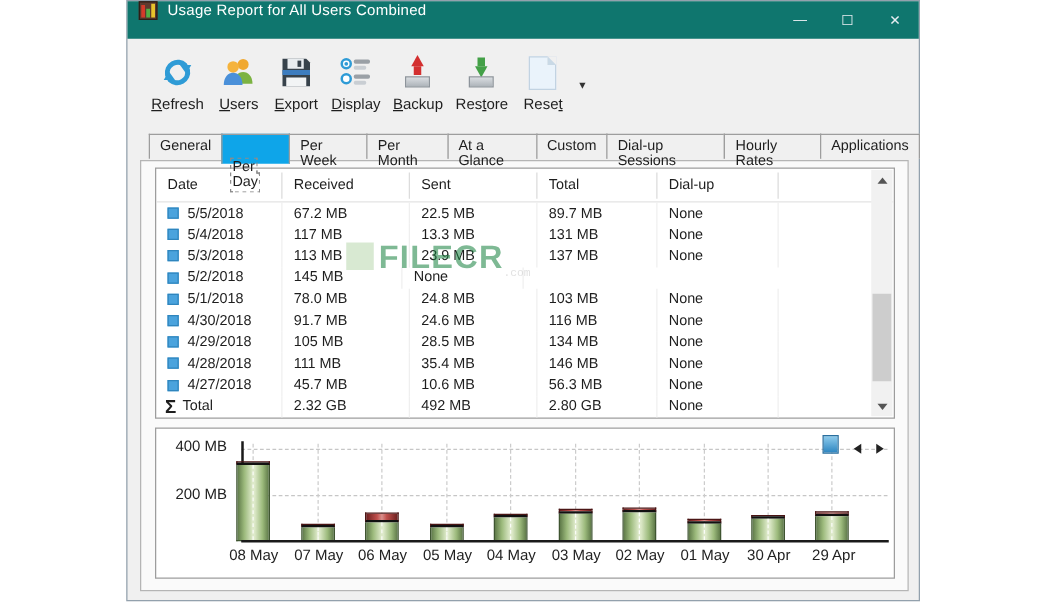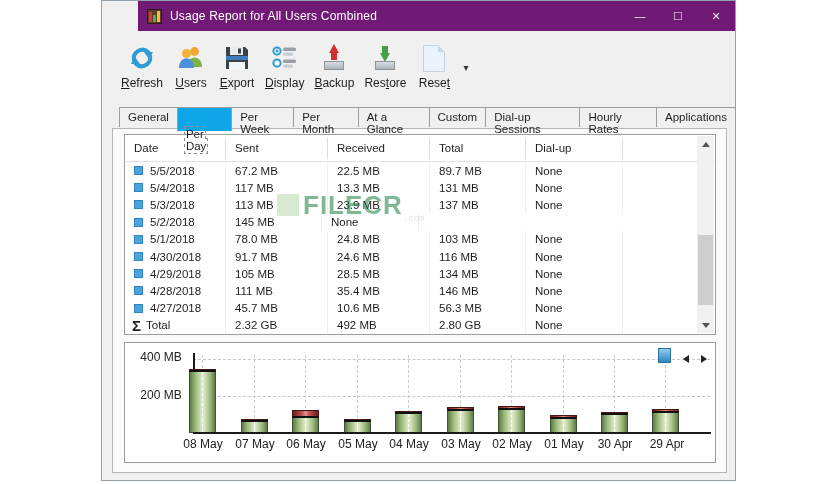--- a/index.html
+++ b/index.html
@@ -1,21 +1,21 @@
 <!DOCTYPE html>
 <html><head>
 <meta charset="utf-8">
 <style>
   * { margin:0; padding:0; box-sizing:border-box; }
   html,body { width:836px; height:484px; background:#ffffff; overflow:hidden;
               font-family:"Liberation Sans", sans-serif; }
   .window { position:absolute; left:101px; top:0; width:635px; height:481px;
             background:#f0f0f0; border:1px solid #93a1ad; }
   
-  .titlebar { height:30px; background:#701a75; display:flex; align-items:center; color:#fff;margin-left:36px; }
+  .titlebar { height:30px; background:#0f766e; display:flex; color:#fff; }
   .appicon { width:15px; height:15px; margin:0 8px 0 9px; background:#5d3a2e;
              border:1px solid #2e1d16; display:flex; align-items:flex-end; gap:1px; padding:1px; }
   .appicon i { display:block; width:3px; }
   .appicon .b1{ height:10px; background:#d43b2a; }
   .appicon .b2{ height:7px;  background:#51b045; }
   .appicon .b3{ height:11px; background:#e8c32b; }
   .title { font-size:12px; letter-spacing:.2px; }
   .wincontrols { margin-left:auto; display:flex; height:100%; }
   .wc { width:38px; height:100%; display:flex; align-items:center; justify-content:center;
         color:#e8edf2; font-size:11px; cursor:default; }
@@ -209,22 +209,22 @@
     <div class="tab"><span class="tabtext">Dial-up Sessions</span></div>
     <div class="tab"><span class="tabtext">Hourly Rates</span></div>
     <div class="tab"><span class="tabtext">Applications</span></div>
   </div>
 
   <div class="tabpage">
 
     <div class="tablebox">
       <div class="thead">
         <div class="th c-date">Date</div>
+        <div class="th c-recv">Received</div>
         <div class="th c-sent">Sent</div>
-        <div class="th c-recv">Received</div>
         <div class="th c-total">Total</div>
         <div class="th c-dial">Dial-up</div>
         <div class="th c-fill"></div>
       </div>
 
       <div class="trow">
         <div class="td c-date">
             <span class="daysq"></span>
             <span>5/5/2018</span>
           </div>

